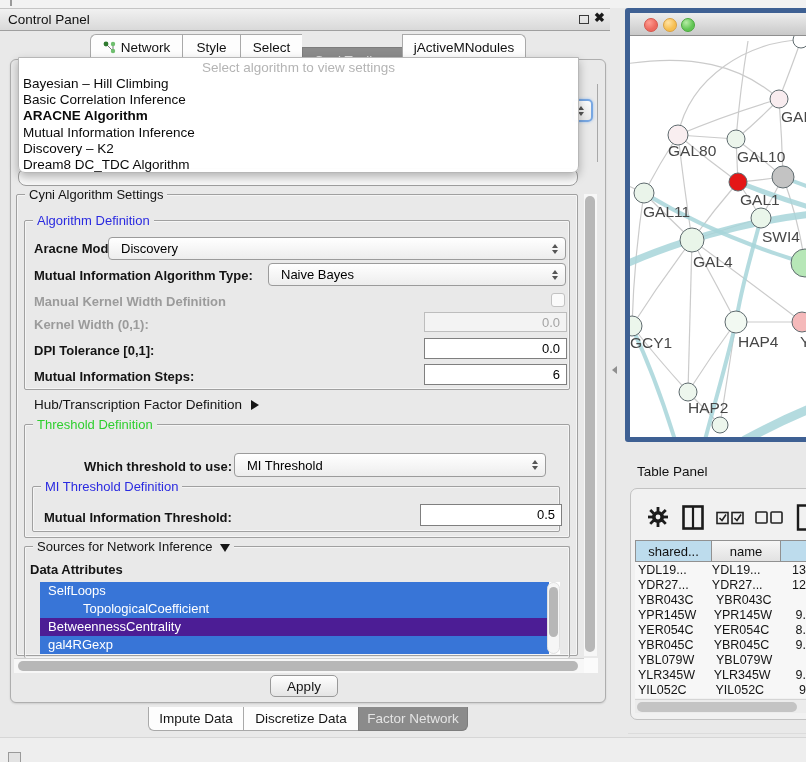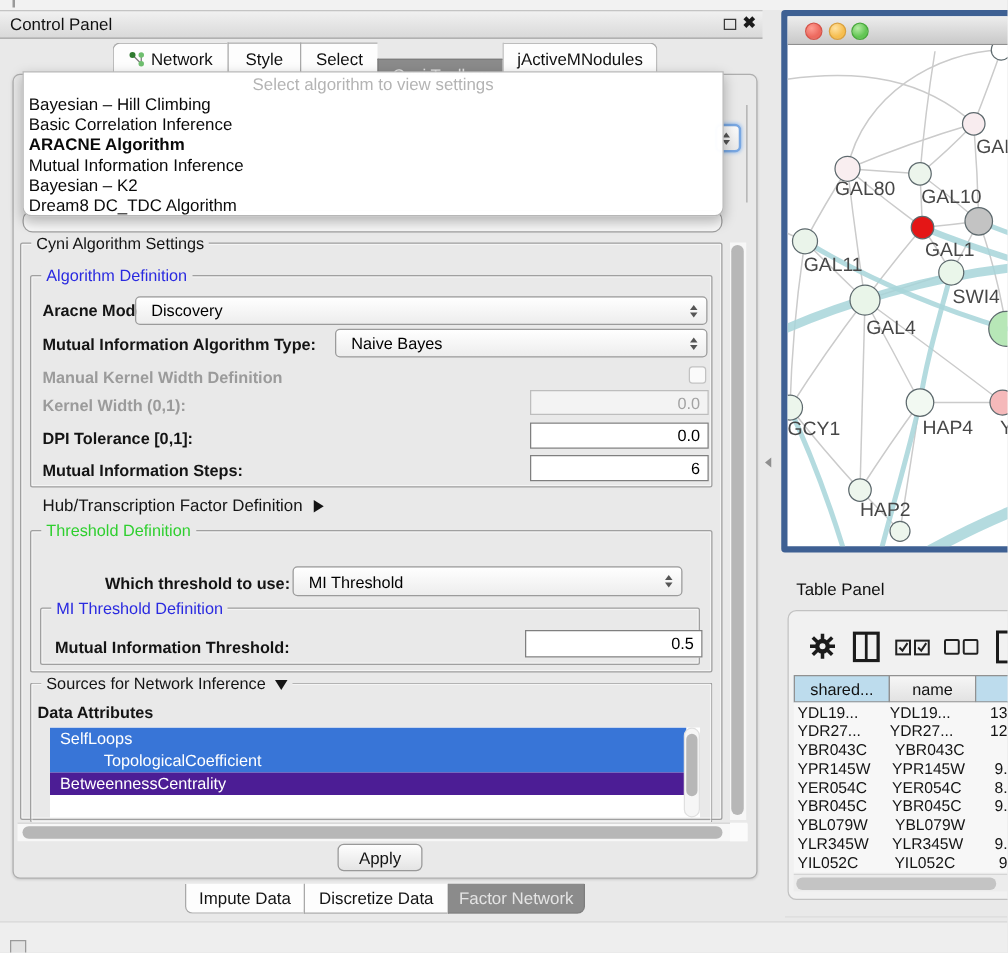--- a/index.html
+++ b/index.html
@@ -202,20 +202,21 @@
 <div class="abs field" style="left:420px;top:504px;width:142px;height:22px">0.5</div>
 
 <div class="abs gbox" style="left:24px;top:546px;width:546px;height:112px;border-bottom:none">
   <span class="gtitle"><span>Sources for Network Inference</span><span class="tri-down"></span></span>
 </div>
 <div class="abs lbl" style="left:30px;top:562px">Data Attributes</div>
 <div class="abs attr-list" id="attr-list">
     <div class="attr-item" style="background: rgb(56, 117, 215);">SelfLoops</div>
     <div class="attr-item" style="background: rgb(56, 117, 215); padding-left: 43px;">TopologicalCoefficient</div>
     <div class="attr-item" style="background: #4c1d95;">BetweennessCentrality</div>
+    <div class="attr-item" style="background: rgb(56, 117, 215);">gal4RGexp</div>
   </div>
 <div class="abs sb-track-v" style="left:547px;top:582px;width:13px;height:72px">
   <div class="sb-thumb" style="position:absolute;left:1px;top:4px;width:9px;height:50px"></div>
 </div>
 
 <div class="abs" style="left:14px;top:658px;width:584px;height:15px;background:#f7f7f7;border-top:1px solid #d0d0d0">
   <div class="sb-thumb" style="position:absolute;left:4px;top:2px;width:560px;height:10px"></div>
 </div>
 <div class="abs" style="left:584px;top:194px;width:13px;height:462px;background:#f7f7f7">
   <div class="sb-thumb" style="position:absolute;left:1px;top:2px;width:10px;height:456px"></div>
@@ -239,21 +240,21 @@
 <div class="abs bottomstrip"></div>
 <div class="abs mini-square"></div>
 
 <div class="abs dd-pop">
   <div class="dd-prompt">Select algorithm to view settings</div>
   <div id="dd-items">
       <div class="dd-item">Bayesian – Hill Climbing</div>
       <div class="dd-item">Basic Correlation Inference</div>
       <div class="dd-item bold">ARACNE Algorithm</div>
       <div class="dd-item">Mutual Information Inference</div>
-      <div class="dd-item">Bayesian – K2</div>
+      <div class="dd-item">Discovery – K2</div>
       <div class="dd-item">Dream8 DC_TDC Algorithm</div>
     </div>
 </div>
 
 <div class="abs divider-glyph"></div>
 
 <div class="abs net-win">
   <div class="net-titlebar">
     <div class="tl red"></div>
     <div class="tl yel"></div>

